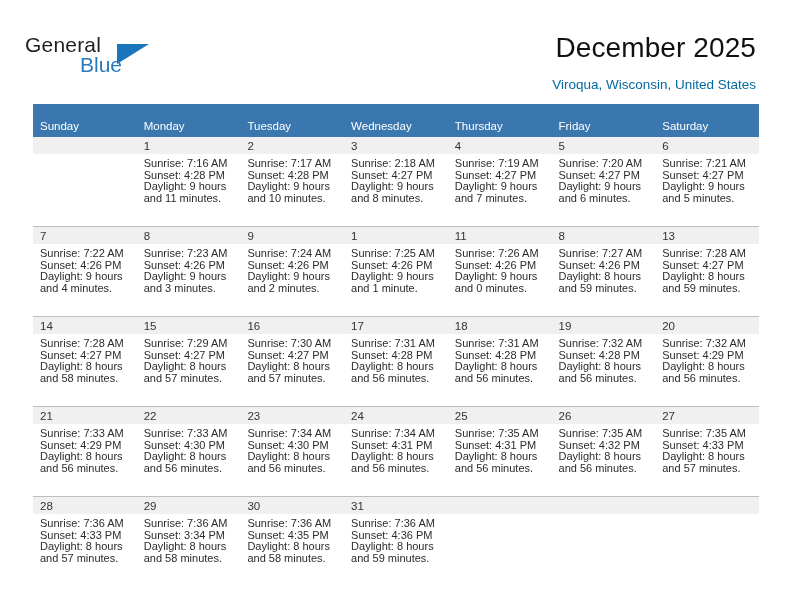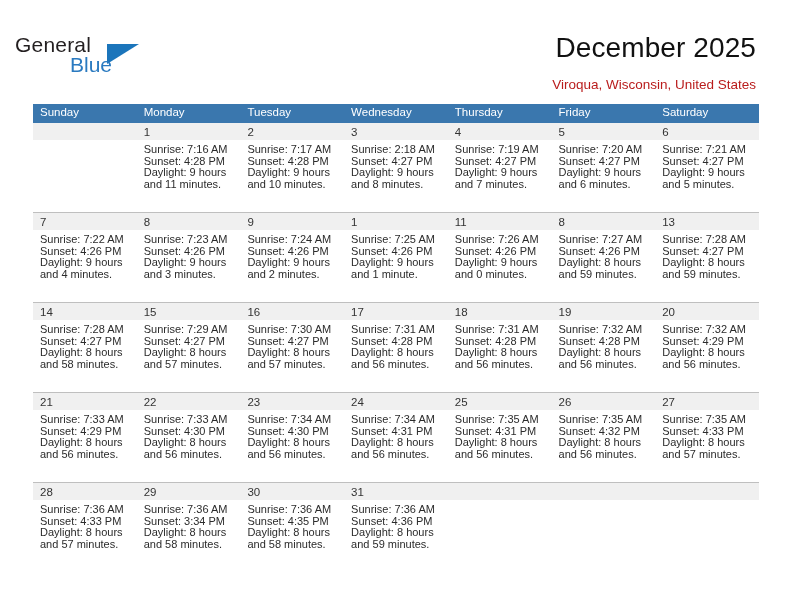--- a/index.html
+++ b/index.html
@@ -25,21 +25,21 @@
   .topbar {
     position: absolute;
     left: 0;
     top: 0;
     width: 792px;
     height: 100px;
   }
 
   .logo {
     position: absolute;
-    left: 15px;
+    left: 25px;
     top: 33px;
     width: 160px;
     height: 48px;
   }
   .logo-general {
     position: absolute;
     left: 0;
     top: 0;
     font-size: 21px;
     letter-spacing: 0.2px;
@@ -73,21 +73,21 @@
     color: #111111;
     text-align: center;
     white-space: nowrap;
     letter-spacing: 0.1px;
   }
   .subtitle {
     position: absolute;
     right: 36px;
     top: 77px;
     font-size: 13.5px;
-    color: #b91c1c;
+    color: #0369a1;
     text-align: right;
     white-space: nowrap;
   }
 
   
   .calendar {
     position: absolute;
     left: 33px;
     top: 104px;
     width: 726px;
@@ -96,21 +96,21 @@
     width: 726px;
     border-collapse: collapse;
     table-layout: fixed;
   }
   .cal-table th {
     background: #3a77ae;
     color: #ffffff;
     font-size: 11.5px;
     font-weight: normal;
     text-align: left;
-    padding: 2px 0 5px 7px;
+    padding: 16px 0 5px 7px;
     height: 11px;
     border: none;
   }
   .cal-table td {
     vertical-align: top;
     padding: 0;
     border: none;
     width: 103.71px;
   }
 

